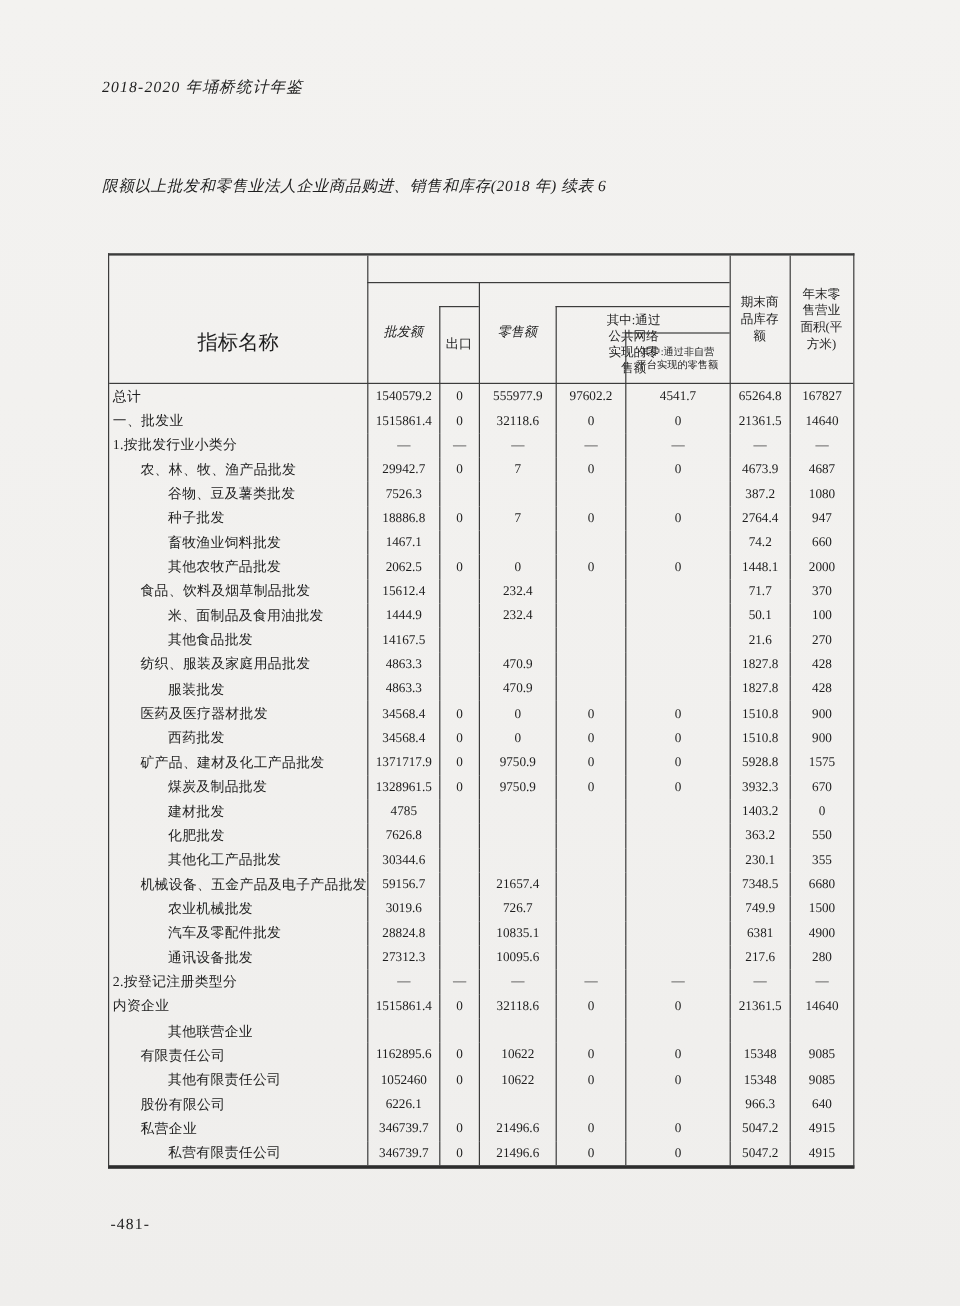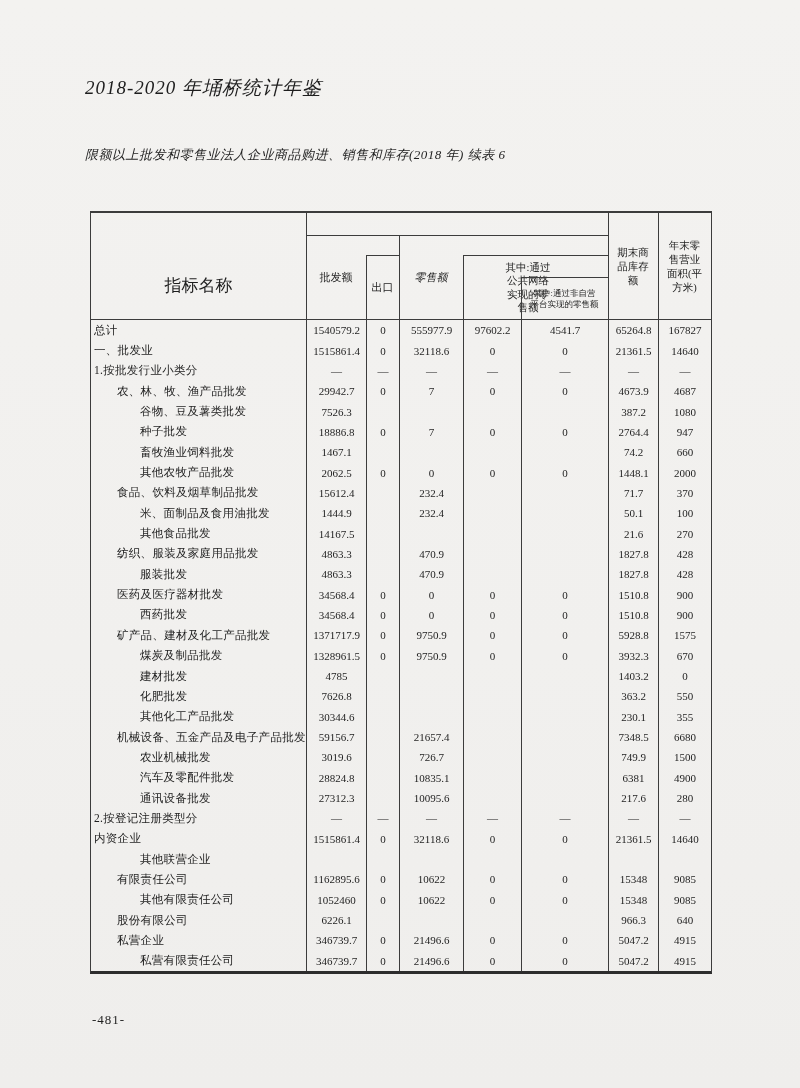--- a/index.html
+++ b/index.html
@@ -9,22 +9,22 @@
     width: 800px; height: 1088px;
     background: #f2f1ef;
     font-family: "Liberation Serif", "DejaVu Serif", serif;
     color: var(--ink);
     position: relative;
     overflow: hidden;
   }
   .page { position:absolute; inset:0; background: linear-gradient(180deg,#f3f2f0 0%, #f1f0ee 60%, #efeeec 100%); }
 
   .yearbook-title {
-    position:absolute; left:85px; top:75px;
-    font-size:19px; font-style:italic; letter-spacing:1px;
+    position:absolute; left:85px; top:64px;
+    font-size:13px; font-style:italic; letter-spacing:1px;
   }
   .table-title {
     position:absolute; left:85px; top:146px;
     font-size:13px; font-style:italic; letter-spacing:0.5px;
   }
   .page-number {
     position:absolute; left:92px; top:1012px;
     font-size:13px; letter-spacing:1px;
   }
 
@@ -36,21 +36,21 @@
     border-left:1px solid var(--line);
     border-right:1px solid var(--line);
     background: transparent;
   }
 
   
   .thead { position:relative; height:107px; border-bottom:1px solid var(--line); }
   .hcell { position:absolute; display:flex; align-items:center; justify-content:center;
            text-align:center; white-space:pre-line; line-height:13px; font-size:11px; }
   .h-indicator   { left:0;   top:5px;  width:215px; height:134px; font-size:17px; }
-  .h-wholesale   { left:215px; top:22px; width:60px; height:85px; }
+  .h-wholesale   { left:215px; top:22px; width:60px; height:85px;font-style:italic; }
   .h-export      { left:275px; top:42px; width:33px; height:65px; }
   .h-retail      { left:308px; top:22px; width:64px; height:85px;font-style:italic; }
   .h-online      { left:372px; top:42px; width:58px; height:65px; font-size:10.5px; line-height:13.5px;margin-left:36px; }
   .h-nonself     { left:430px; top:64px; width:87px; height:43px; font-size:8.5px; line-height:11px; }
   .h-inventory   { left:517px; top:0;  width:50px; height:107px; font-size:10.5px; line-height:14px; }
   .h-area        { left:567px; top:0;  width:53px; height:107px; font-size:10.5px; line-height:14px; }
 
   .vline { position:absolute; width:1px; background:var(--line); }
   .hline { position:absolute; height:1px; background:var(--line); }
   .v-col1   { left:215px; top:0;   height:107px; }

